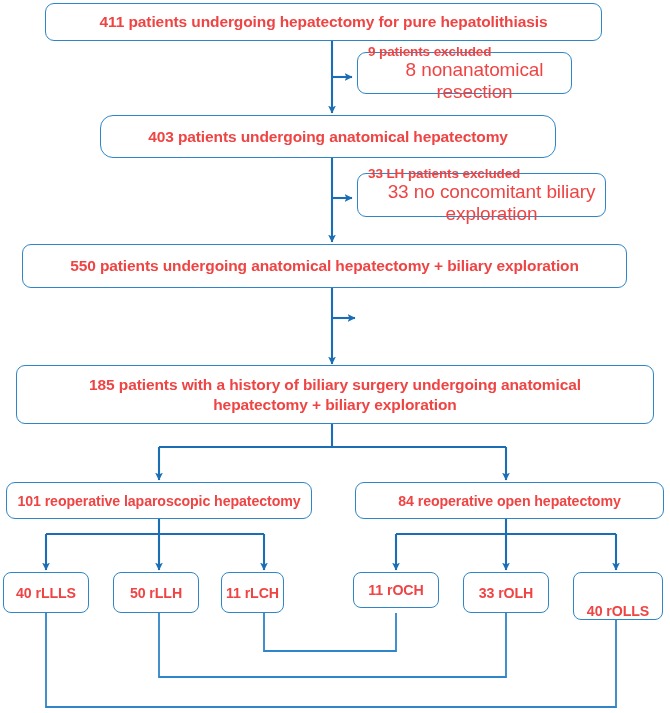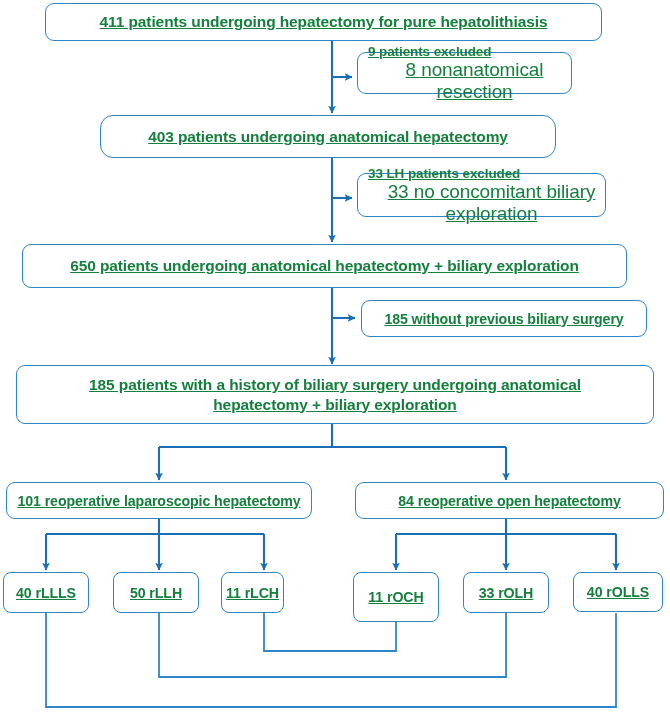--- a/index.html
+++ b/index.html
@@ -30,23 +30,22 @@
     position: absolute;
     box-sizing: border-box;
     border: 1.6px solid #2E86C8;
     border-radius: 9px;
     background: #ffffff;
     display: flex;
     flex-direction: column;
     align-items: center;
     justify-content: center;
     text-align: center;
-    color: #15803d;
+    color: #ef4444;
     z-index: 2;
-    text-decoration: underline;
   }
   .node .line-bold {
     font-weight: bold;
     letter-spacing: -0.1px;
   }
   .node .line-reg {
     font-weight: normal;
     letter-spacing: -0.1px;
   }
   
@@ -120,26 +119,23 @@
   <div class="node n-main" style="left:100px; top:115px; width:456px; height:43px;border-radius:13px;">
     <span class="line-bold">403 patients undergoing anatomical hepatectomy</span>
   </div>
 
   <div class="node n-side" style="left:357px; top:173px; width:249px; height:44px;">
     <span class="line-bold">33 LH patients excluded</span>
     <span class="line-reg">33 no concomitant biliary exploration</span>
   </div>
 
   <div class="node n-main" style="left:22px; top:244px; width:605px; height:44px;">
-    <span class="line-bold">650 patients undergoing anatomical hepatectomy + biliary exploration</span>
+    <span class="line-bold">550 patients undergoing anatomical hepatectomy + biliary exploration</span>
   </div>
 
-  <div class="node n-group" style="left:361px; top:300px; width:286px; height:37px;">
-    <span class="line-bold">185 without previous biliary surgery</span>
-  </div>
 
   <div class="node n-main" style="left:16px; top:365px; width:638px; height:59px;">
     <span class="line-bold">185 patients with a history of biliary surgery undergoing anatomical</span>
     <span class="line-bold">hepatectomy + biliary exploration</span>
   </div>
 
   <div class="node n-group" style="left:6px; top:482px; width:306px; height:37px;">
     <span class="line-bold">101 reoperative laparoscopic hepatectomy</span>
   </div>
 
@@ -152,25 +148,25 @@
   </div>
 
   <div class="node n-leaf" style="left:113px; top:572px; width:86px; height:41px;">
     <span class="line-bold">50  rLLH</span>
   </div>
 
   <div class="node n-leaf" style="left:221px; top:572px; width:63px; height:41px;">
     <span class="line-bold">11 rLCH</span>
   </div>
 
-  <div class="node n-leaf" style="left:353px; top:572px; width:86px; height:50px;">
+  <div class="node n-leaf" style="left:353px; top:572px; width:86px; height:36px;">
     <span class="line-bold">11 rOCH</span>
   </div>
 
   <div class="node n-leaf" style="left:463px; top:572px; width:86px; height:41px;align-items:center;">
     <span class="line-bold">33  rOLH</span>
   </div>
 
-  <div class="node n-leaf" style="left:573px; top:572px; width:90px; height:40px;">
+  <div class="node n-leaf" style="left:573px; top:572px; width:90px; height:48px;justify-content:flex-end;">
     <span class="line-bold">40  rOLLS</span>
   </div>
 
 </div>
 
 </body></html>

